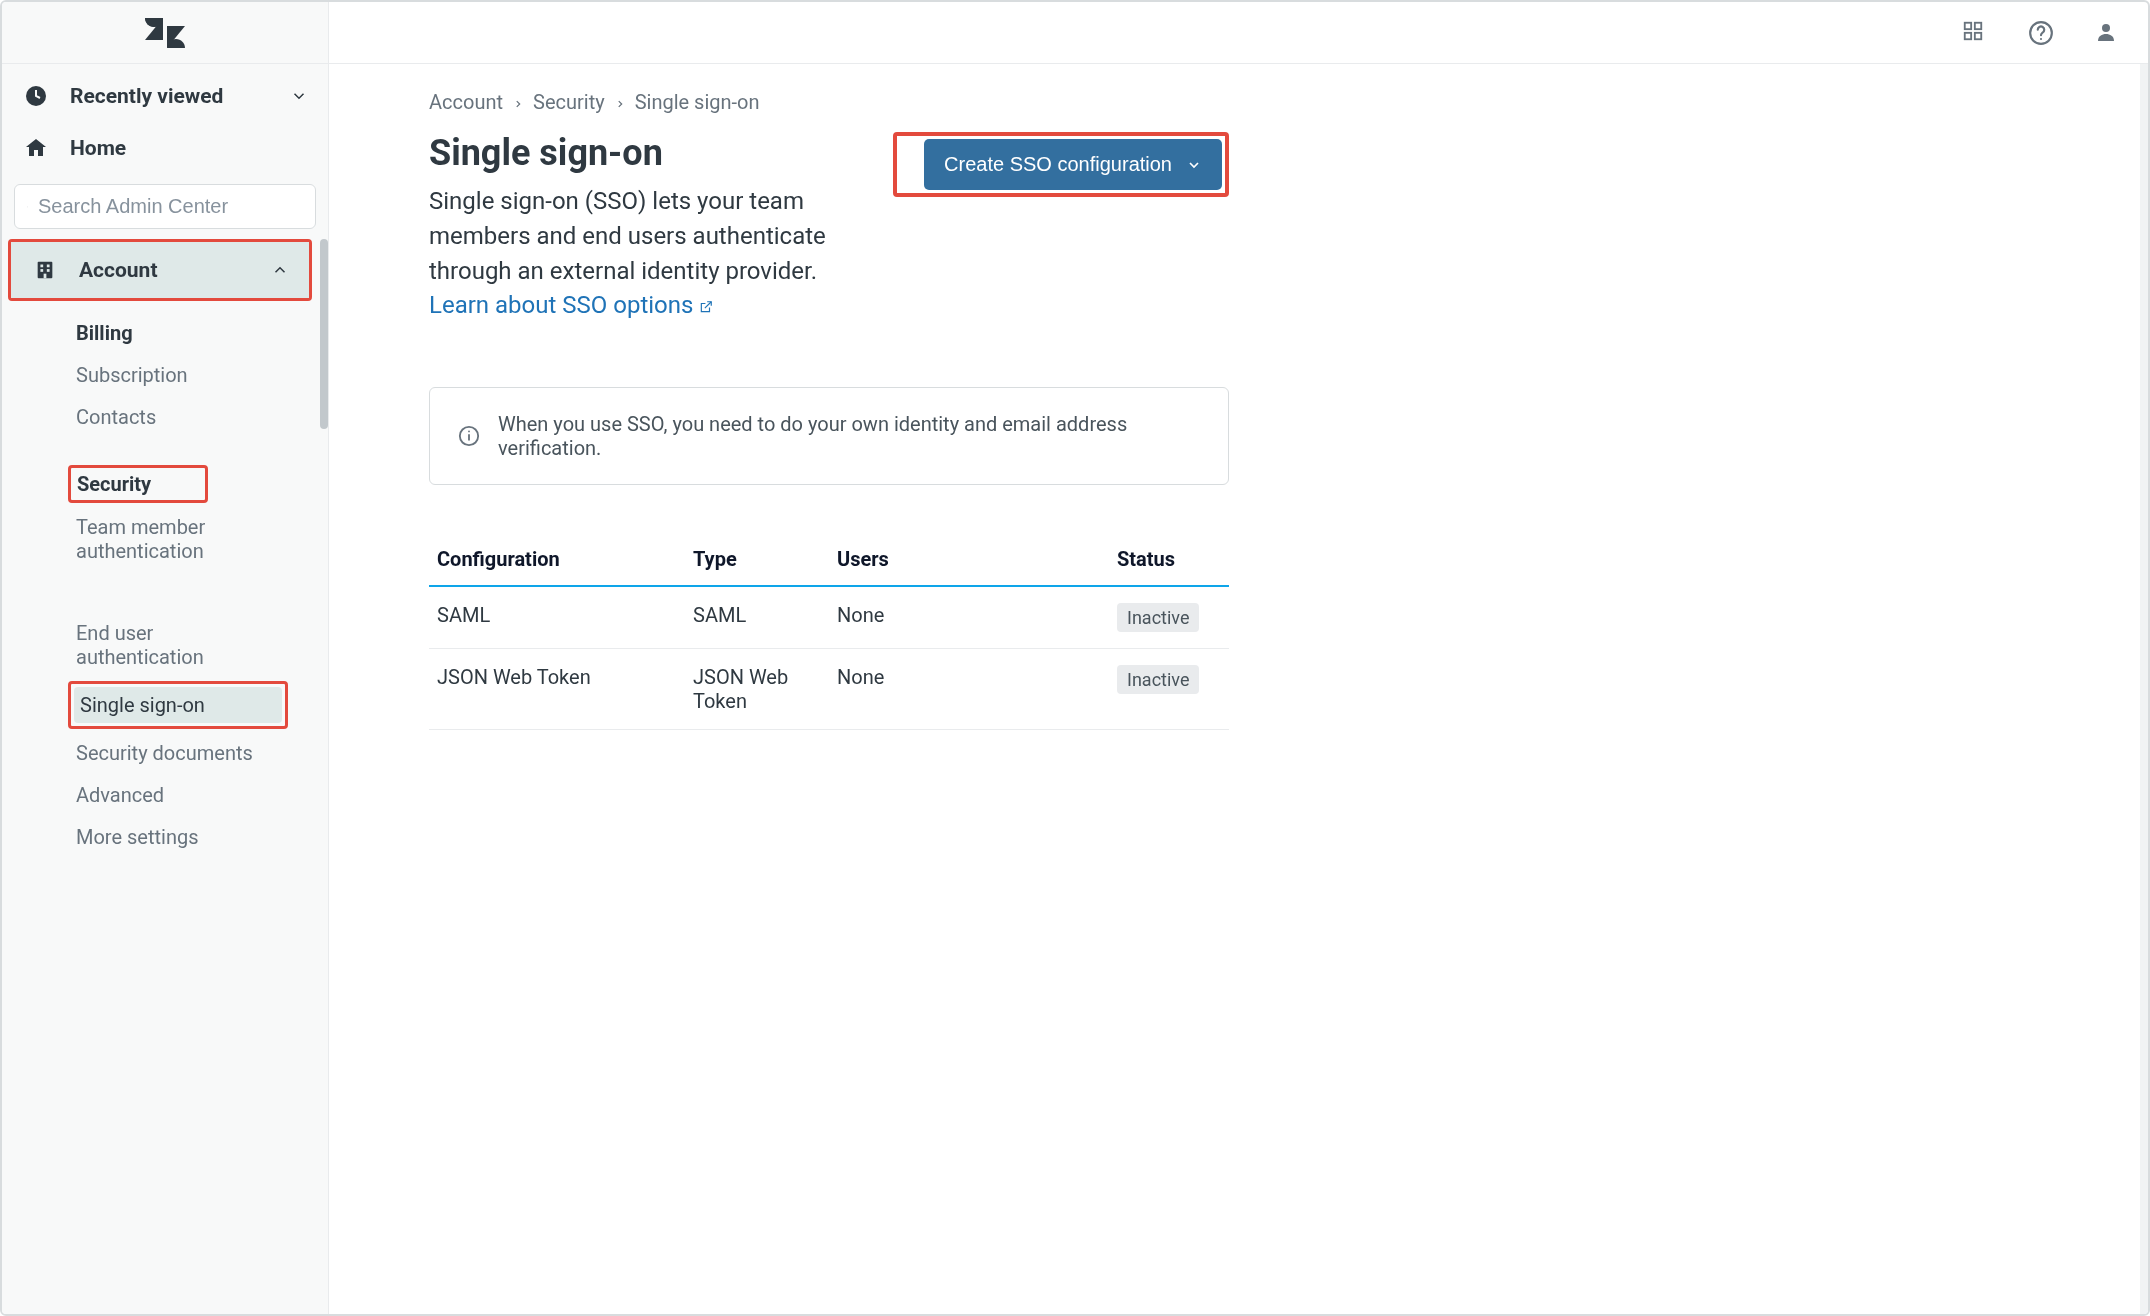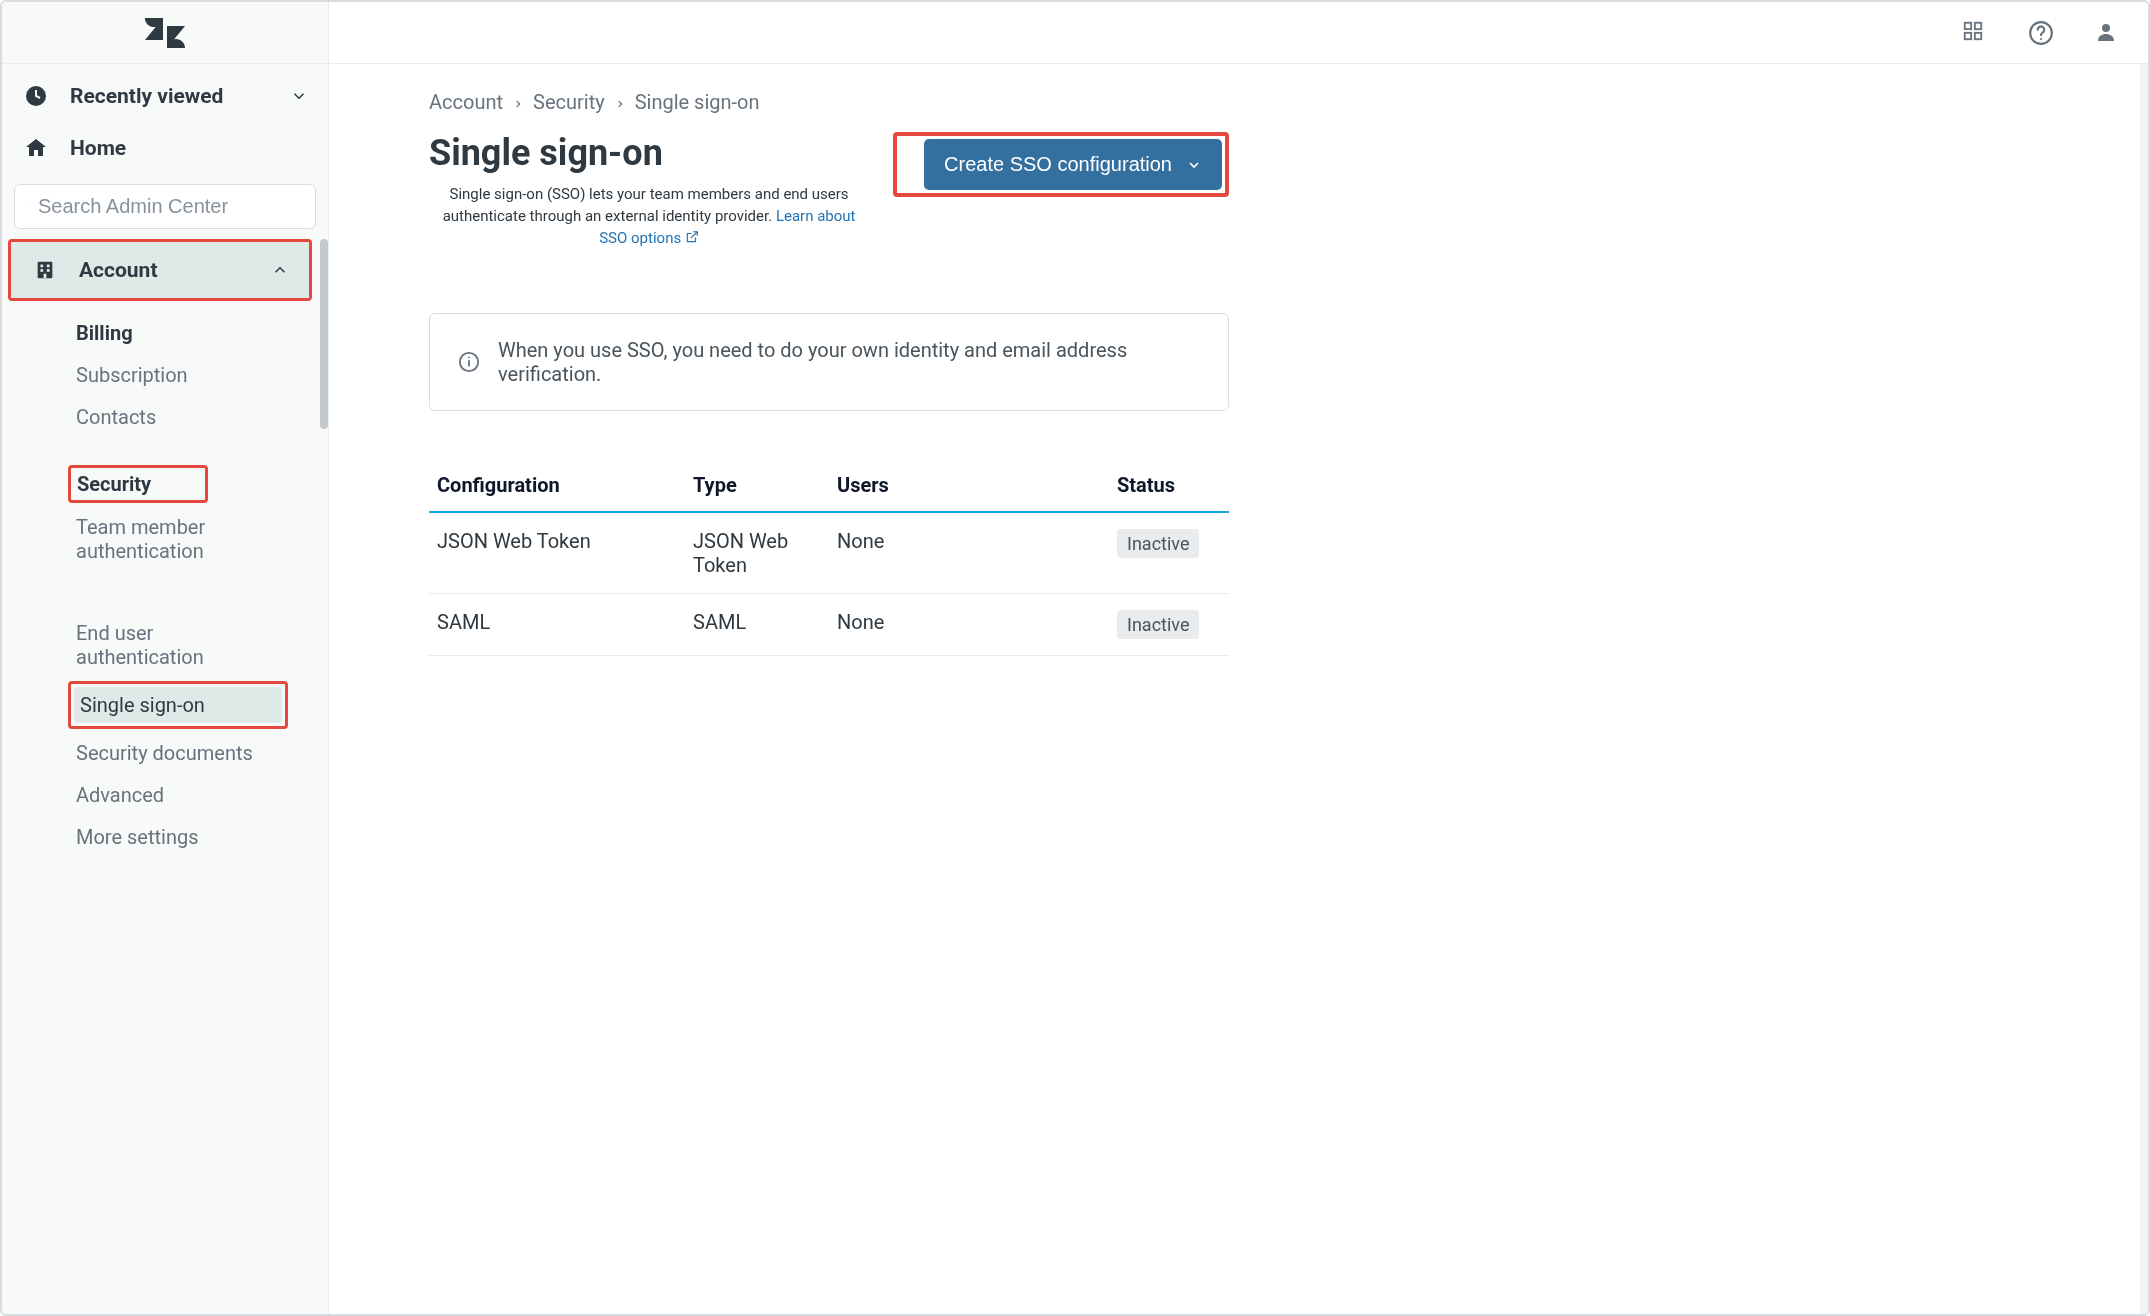--- a/index.html
+++ b/index.html
@@ -153,21 +153,21 @@
     gap: 10px;
     color: #68737d;
     font-size: 20px;
     margin-bottom: 18px;
   }
   .breadcrumb .crumb { cursor: pointer; }
   .breadcrumb .sep svg { width: 10px; height: 10px; }
   .header-row { display: flex; align-items: flex-start; gap: 24px; }
   .header-left { flex: 1; }
   .page-title { font-size: 36px; font-weight: 700; color: #2f3941; margin-bottom: 10px; }
-  .page-desc { font-size: 15px; color: #2f3941; line-height: 1.45; text-align: center; }
+  .page-desc { font-size: 24px; color: #2f3941; line-height: 1.45; }
   .page-desc a { color: #1f73b7; text-decoration: none; cursor: pointer; }
   .ext-link-icon { width: 14px; height: 14px; display: inline-block; vertical-align: -1px; }
   .create-btn-wrap { border: 4px solid #e34a3d; border-radius: 4px; padding: 3px; }
   .create-btn {
     background: #2d6ca2;
     background: #336f9f;
     color: #fff;
     border: none;
     border-radius: 5px;
     padding: 14px 20px;
@@ -402,31 +402,31 @@
           <thead>
             <tr>
               <th class="col-config">Configuration</th>
               <th class="col-type">Type</th>
               <th class="col-users">Users</th>
               <th class="col-status status-col">Status</th>
             </tr>
           </thead>
           <tbody>
             <tr>
+              <td>SAML</td>
+              <td>SAML</td>
+              <td>None</td>
+              <td><span class="badge">Inactive</span></td>
+            </tr>
+            <tr>
               <td>JSON Web Token</td>
               <td style="max-width:120px;">JSON Web Token</td>
               <td>None</td>
               <td><span class="badge">Inactive</span></td>
             </tr>
-            <tr>
-              <td>SAML</td>
-              <td>SAML</td>
-              <td>None</td>
-              <td><span class="badge">Inactive</span></td>
-            </tr>
           </tbody>
         </table>
 
       </div>
     </div>
   </main>
 
 </div>
 
 </body></html>

